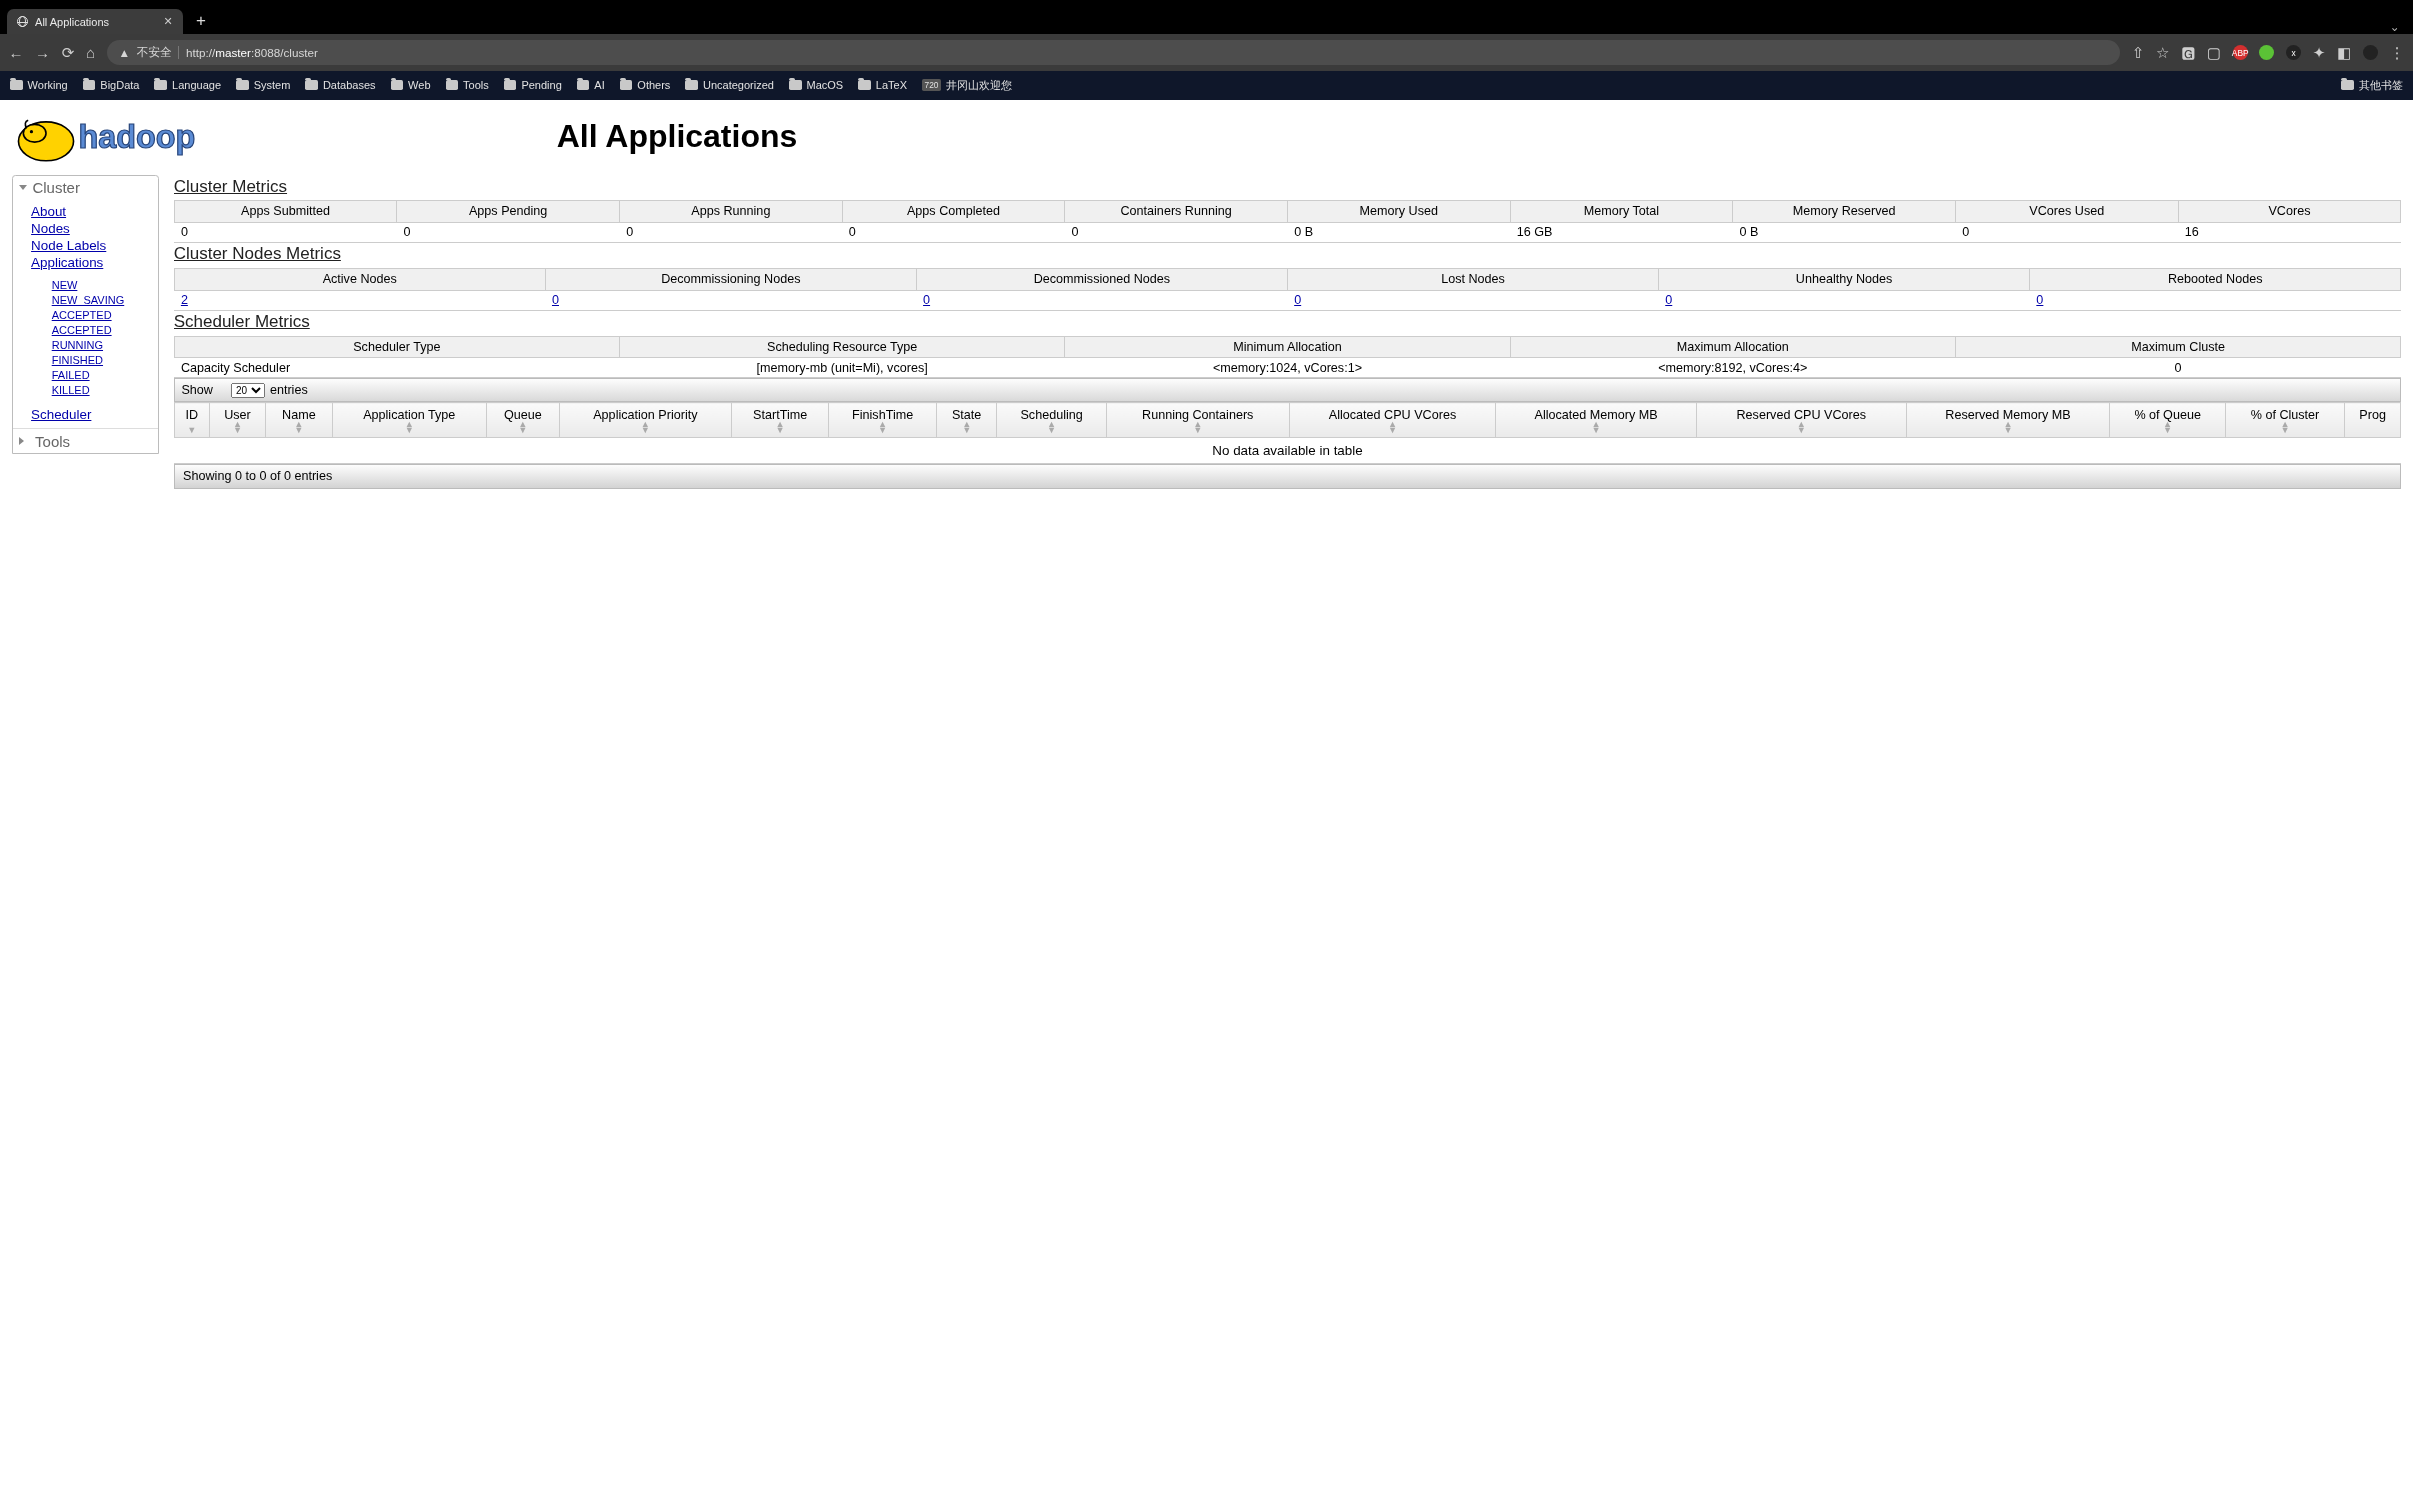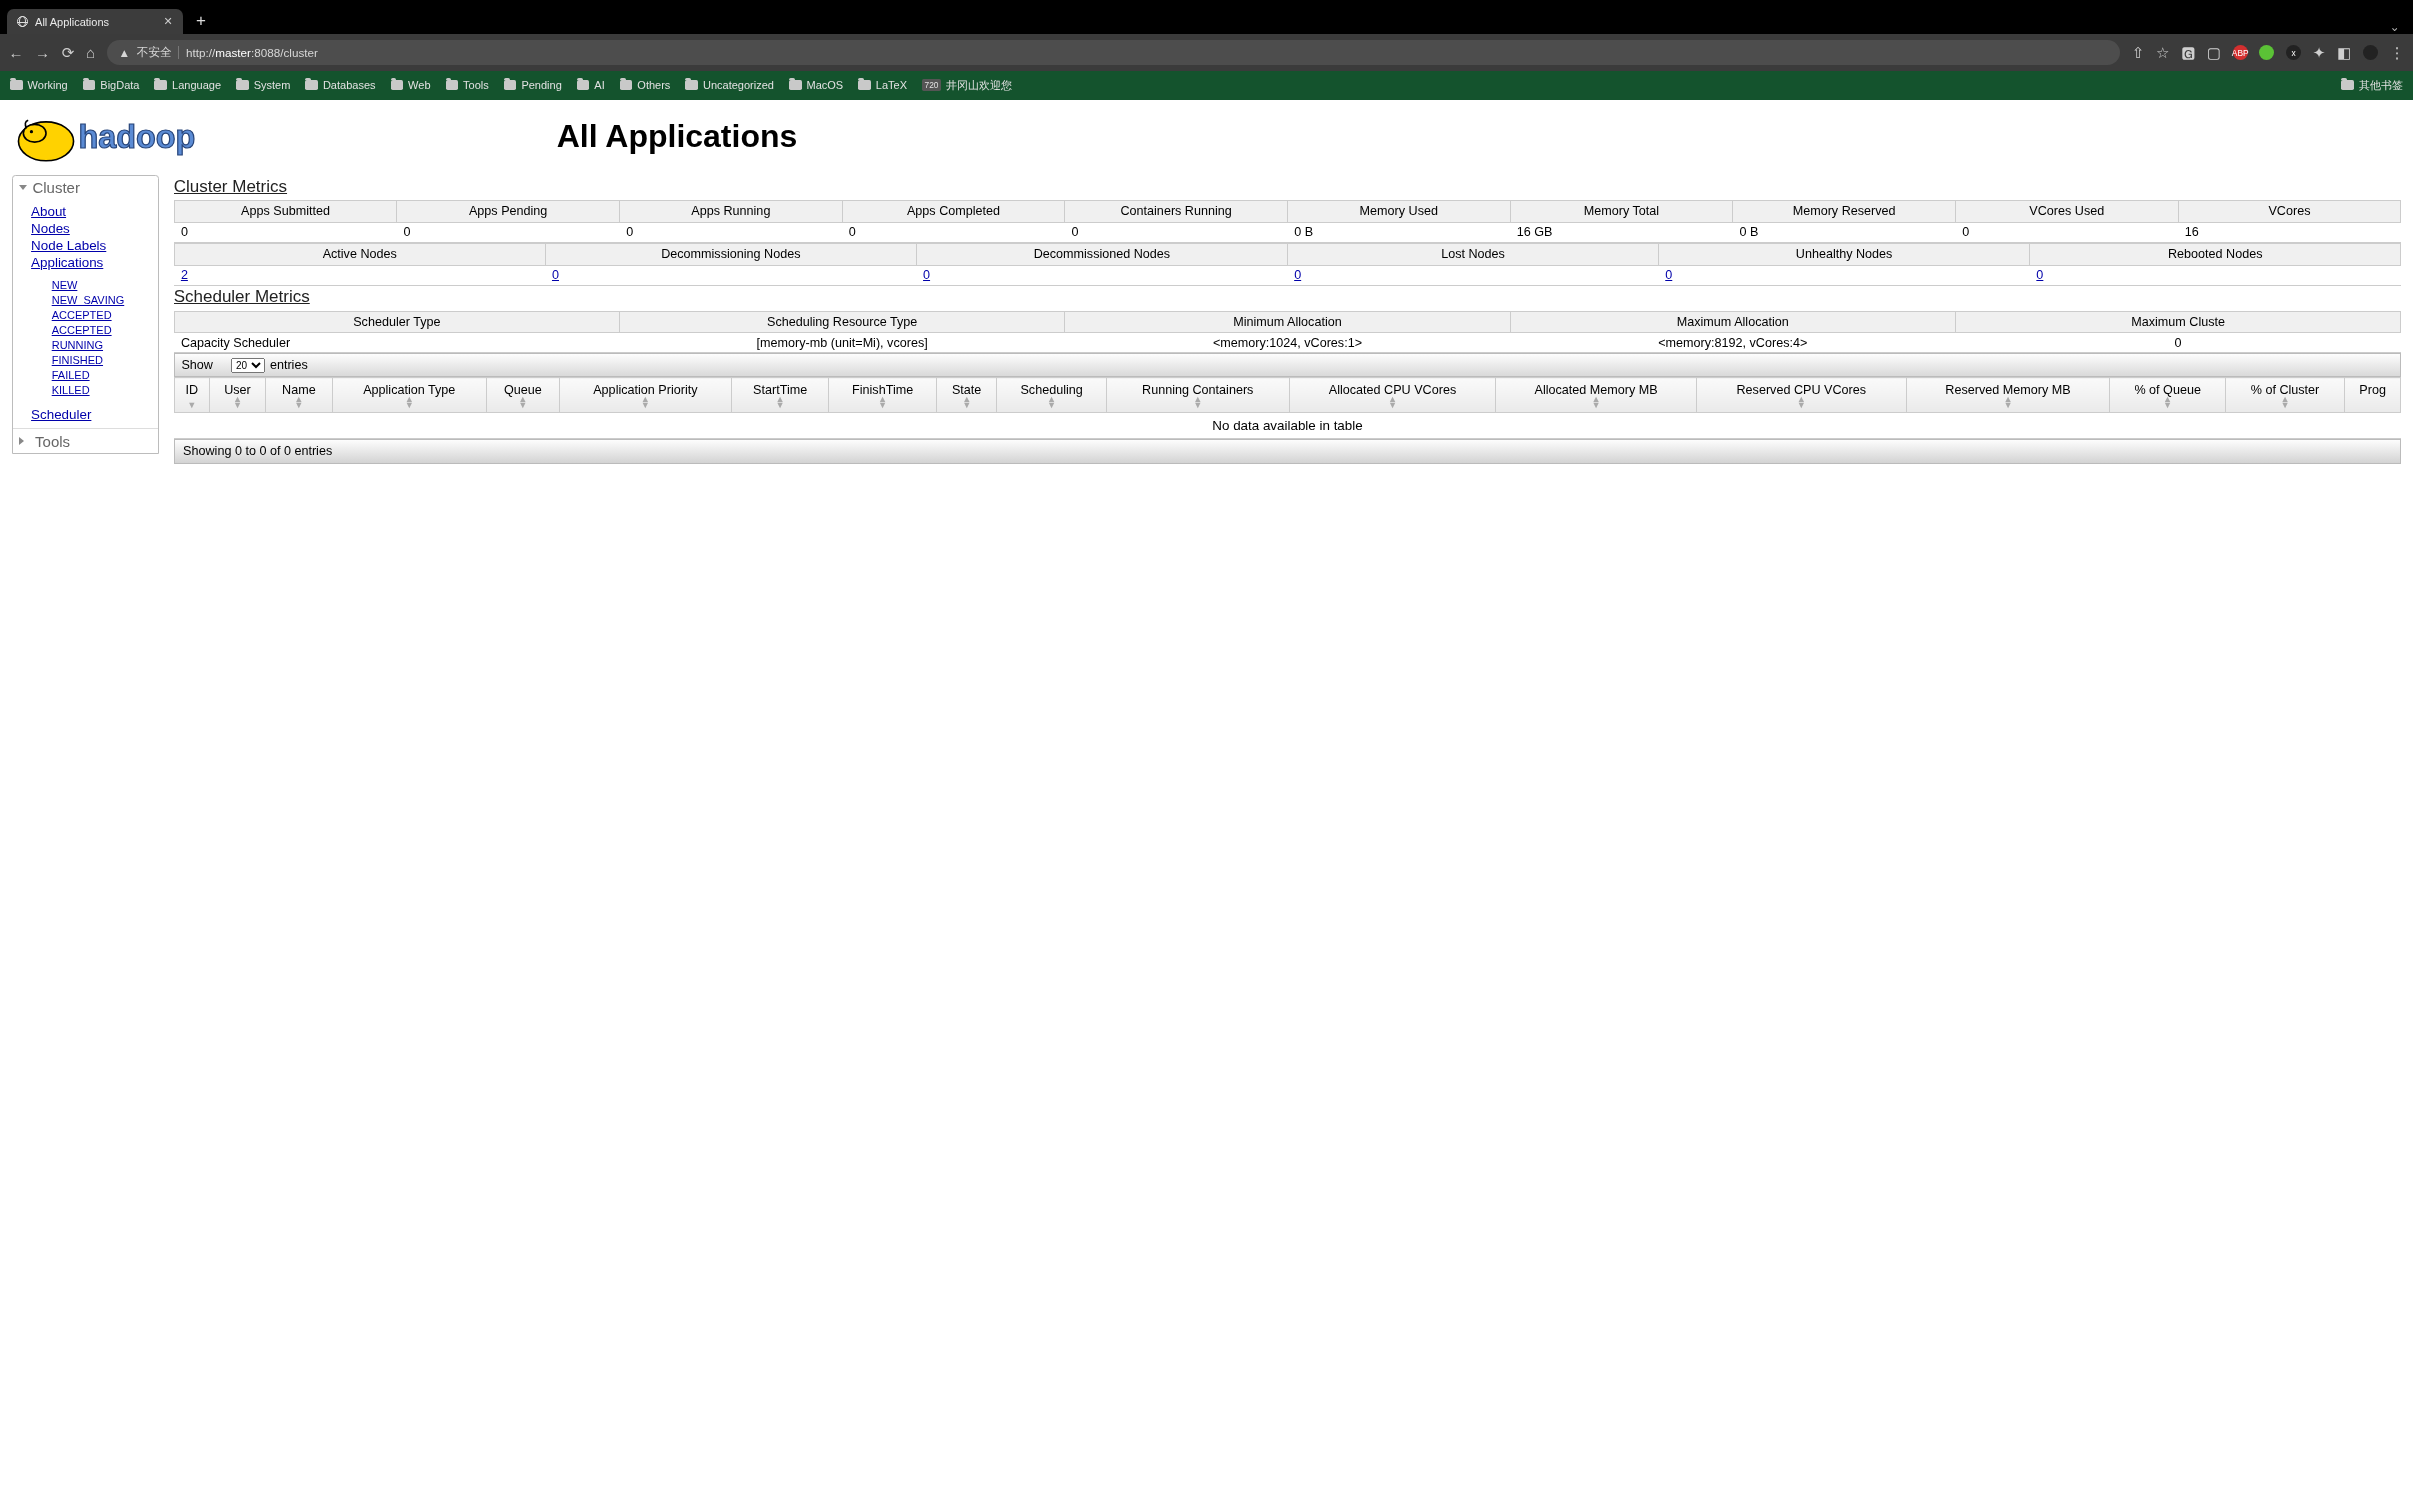--- a/index.html
+++ b/index.html
@@ -20,21 +20,21 @@
     .toolbar{display:flex;align-items:center;gap:11.7px;background:#3b3b3b;padding:5px 8.4px;height:37px;}
     .tbtn{color:#cfcfcf;font-size:15px;cursor:pointer;display:flex;align-items:center;}
     .address{flex:1;display:flex;align-items:center;gap:6.7px;background:#4d4d4d;border-radius:15px;padding:5px 11.7px;color:#d7d7d7;font-size:11.7px;}
     .address .warn{font-size:11.7px;}
     .address .sep{height:13.4px;width:0.8px;background:#777;}
     .address .url span.strong{color:#fff;}
     .circbadge{width:15px;height:15px;border-radius:50%;display:inline-flex;align-items:center;justify-content:center;font-size:8.4px;color:#fff;}
     .badge-green{background:#5bc236;}
     .badge-dark{background:#222;}
     
-    .bmbar{display:flex;align-items:center;gap:15px;background:#14532d;padding:5px 10px;height:28.5px;color:#e2e2e2;font-size:11px;}
+    .bmbar{display:flex;align-items:center;gap:15px;background:#0f172a;padding:5px 10px;height:28.5px;color:#e2e2e2;font-size:11px;}
     .bmitem{display:flex;align-items:center;gap:5px;cursor:pointer;}
     .fold{width:12.6px;height:10px;background:#c9c9c9;border-radius:1.7px;position:relative;}
     .fold:before{content:"";position:absolute;top:-2.5px;left:0;width:5.9px;height:2.5px;background:#c9c9c9;border-radius:1.7px 1.7px 0 0;}
     .bmbar .right{margin-left:auto;display:flex;align-items:center;gap:5px;}
     
     
     .page{background:#fff;padding:8.4px 11.7px 25px 11.7px;}
     .header{display:flex;align-items:center;gap:34px;margin-bottom:10px;}
     .page-title{font-size:32px;font-weight:bold;margin-left:268px;}
     .logo{font-size:0;}
@@ -253,20 +253,21 @@
           <td>0 B</td>
           <td>16 GB</td>
           <td>0 B</td>
           <td>0</td>
           <td>16</td>
         </tr>
       </tbody>
           </table>
       </div>
 
+      <h2 class="sec">Cluster Nodes Metrics</h2>
       <div class="wideblock">
       <table class="metrics" style="min-width:1006px;">
         <tbody>
               <tr>
           <th>Active Nodes</th>
           <th>Decommissioning Nodes</th>
           <th>Decommissioned Nodes</th>
           <th>Lost Nodes</th>
           <th>Unhealthy Nodes</th>
           <th>Rebooted Nodes</th>

